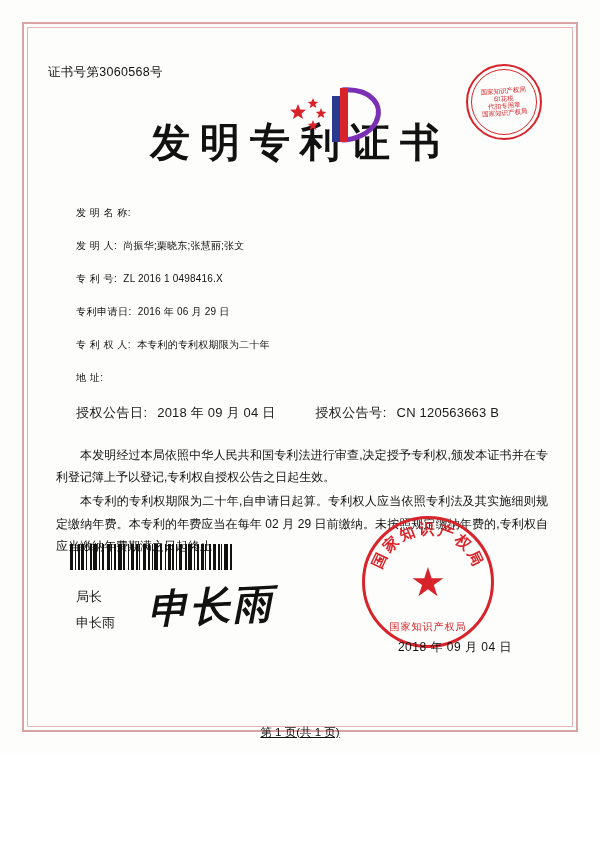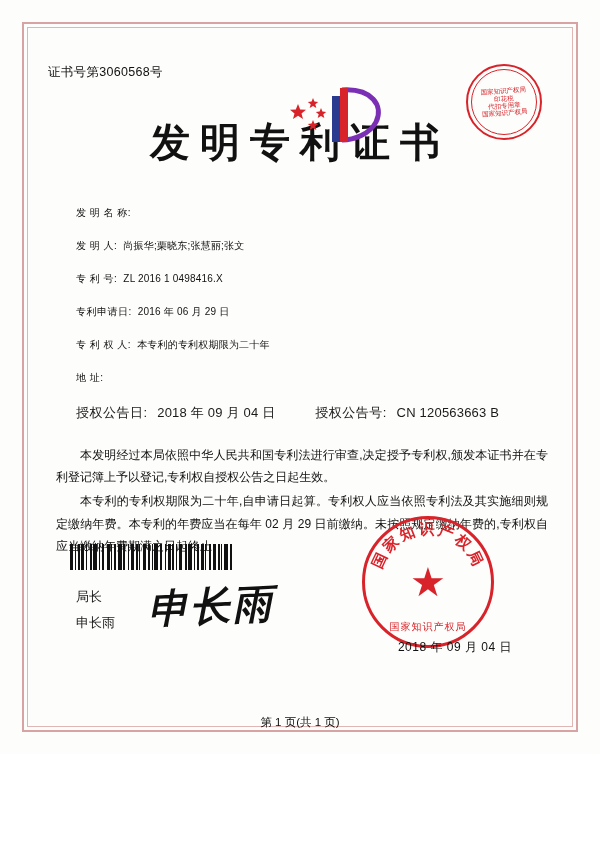--- a/index.html
+++ b/index.html
@@ -240,24 +240,25 @@
     font-size: 12px;
     color: #111;
     letter-spacing: 0.5px;
   }
 
   
   .footer {
     position: absolute;
     left: 0;
     right: 0;
-    bottom: 24px;
+    bottom: 14px;
     text-align: center;
     font-size: 11.5px;
     color: #111;
+    text-decoration: underline;
   }
 </style>
 </head>
 <body>
 
 <div class="page">
 
   <div class="frame-outer"></div>
   <div class="frame-inner"></div>
 

